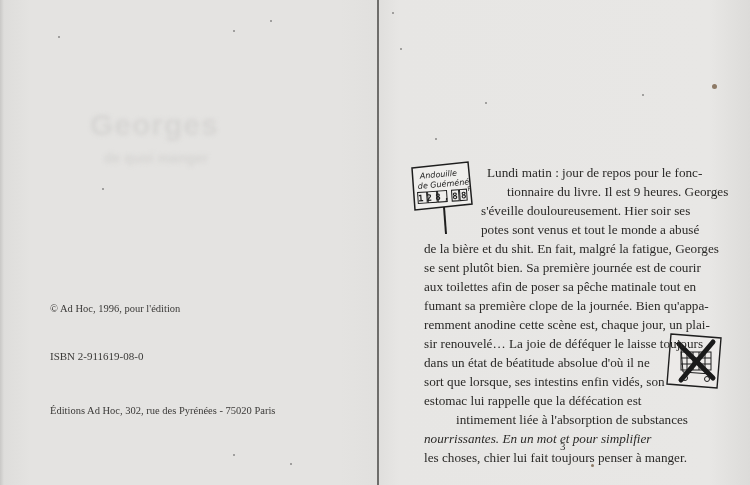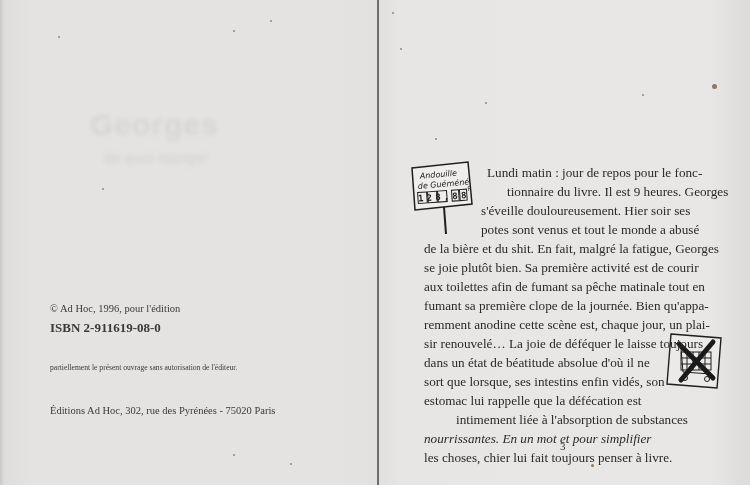--- a/index.html
+++ b/index.html
@@ -26,21 +26,21 @@
     background:#6e6d6b;
   }
   .bleed {
     position:absolute; color:#d6d5d3; font-family:"Liberation Sans", sans-serif;
     font-weight:bold; filter:blur(2px); pointer-events:none;
   }
   .bleed.title { left:90px; top:108px; font-size:30px; letter-spacing:1px; }
   .bleed.sub { left:104px; top:150px; font-size:14px; }
 
   .credits { position:absolute; left:50px; top:301px; font-size:10.5px; line-height:15px; color:#3a3937; }
-  .isbn { position:absolute; left:50px; top:320px; font-size:13px; color:#3a3937;font-weight:bold; }
+  .isbn { position:absolute; left:50px; top:350px; font-size:11px; color:#3a3937; }
   .legal { position:absolute; left:50px; top:362px; width:300px; font-size:7.6px; line-height:11px; color:#3a3937; }
   .publisher { position:absolute; left:50px; top:405px; font-size:10.5px; color:#3a3937; }
 
   .body-text {
     position:absolute; font-size:13.2px; line-height:19.2px; color:#2a2927;
     white-space:nowrap;
   }
   .line { position:absolute; white-space:nowrap; }
   .pageno { position:absolute; left:560px; top:440px; font-size:11px; color:#333; }
 
@@ -58,21 +58,20 @@
   <div class="bleed sub">de quoi manger</div>
 </div>
 <div class="page right"></div>
 <div class="spine"></div>
 
 <div class="credits">
   <div>© Ad Hoc, 1996, pour l'édition</div>
 </div>
 <div class="isbn">ISBN 2-911619-08-0</div>
 <div class="legal">
-  <div>partiellement le présent ouvrage sans autorisation de l'éditeur.</div>
 </div>
 <div class="publisher">Éditions Ad Hoc, 302, rue des Pyrénées - 75020 Paris</div>
 
 <div class="sign">
   <svg width="66" height="76" viewBox="0 0 66 76">
     <polygon points="2,8 58,2 62,44 5,50" fill="#efeeec" stroke="#1e1e1e" stroke-width="1.5"></polygon>
     <line x1="34" y1="47" x2="36" y2="74" stroke="#1e1e1e" stroke-width="2"></line>
     <text x="10" y="17" font-family="DejaVu Sans, sans-serif" font-size="8" font-style="italic" fill="#1e1e1e" transform="rotate(-5 30 17)">Andouille</text>
     <text x="8" y="27" font-family="DejaVu Sans, sans-serif" font-size="8" font-style="italic" fill="#1e1e1e" transform="rotate(-5 30 27)">de Guéméné</text>
     <g transform="rotate(-4 30 38)">
@@ -106,31 +105,31 @@
     <line x1="48" y1="12" x2="16" y2="50" stroke="#1a1a1a" stroke-width="5" stroke-linecap="round"></line>
   </svg>
 </div>
 
 <div class="body-text">
   <div class="line" style="left:487px;top:163px;">Lundi matin : jour de repos pour le fonc-</div>
   <div class="line" style="left:487px;top:182px;margin-left:20px;">tionnaire du livre. Il est 9 heures. Georges</div>
   <div class="line" style="left:481px;top:201px;">s'éveille douloureusement. Hier soir ses</div>
   <div class="line" style="left:481px;top:220px;">potes sont venus et tout le monde a abusé</div>
   <div class="line" style="left:424px;top:239px;">de la bière et du shit. En fait, malgré la fatigue, Georges</div>
-  <div class="line" style="left:424px;top:258px;">se joie plutôt bien. Sa première activité est de courir</div>
-  <div class="line" style="left:424px;top:277px;">aux toilettes afin de fumant sa pêche matinale tout en</div>
+  <div class="line" style="left:424px;top:258px;">se sent plutôt bien. Sa première journée est de courir</div>
+  <div class="line" style="left:424px;top:277px;">aux toilettes afin de poser sa pêche matinale tout en</div>
   <div class="line" style="left:424px;top:296px;">fumant sa première clope de la journée. Bien qu'appa-</div>
   <div class="line" style="left:424px;top:315px;">remment anodine cette scène est, chaque jour, un plai-</div>
   <div class="line" style="left:424px;top:334px;">sir renouvelé… La joie de déféquer le laisse toujours</div>
   <div class="line" style="left:424px;top:353px;">dans un état de béatitude absolue d'où il ne</div>
   <div class="line" style="left:424px;top:372px;">sort que lorsque, ses intestins enfin vidés, son</div>
   <div class="line" style="left:424px;top:391px;">estomac lui rappelle que la défécation est</div>
   <div class="line" style="left:424px;top:410px;margin-left:32px;">intimement liée à l'absorption de substances</div>
   <div class="line" style="left:424px;top:429px;font-style:italic;">nourrissantes. En un mot et pour simplifier</div>
-  <div class="line" style="left:424px;top:448px;">les choses, chier lui fait toujours penser à livre.</div>
+  <div class="line" style="left:424px;top:448px;">les choses, chier lui fait toujours penser à manger.</div>
 </div>
 
 <div class="pageno">3</div>
 
 <div class="speck" style="left:58px;top:36px;"></div>
 <div class="speck" style="left:270px;top:20px;"></div>
 <div class="speck" style="left:392px;top:12px;"></div>
 <div class="speck" style="left:400px;top:48px;"></div>
 <div class="speck" style="left:485px;top:102px;"></div>
 <div class="speck" style="left:642px;top:94px;"></div>

